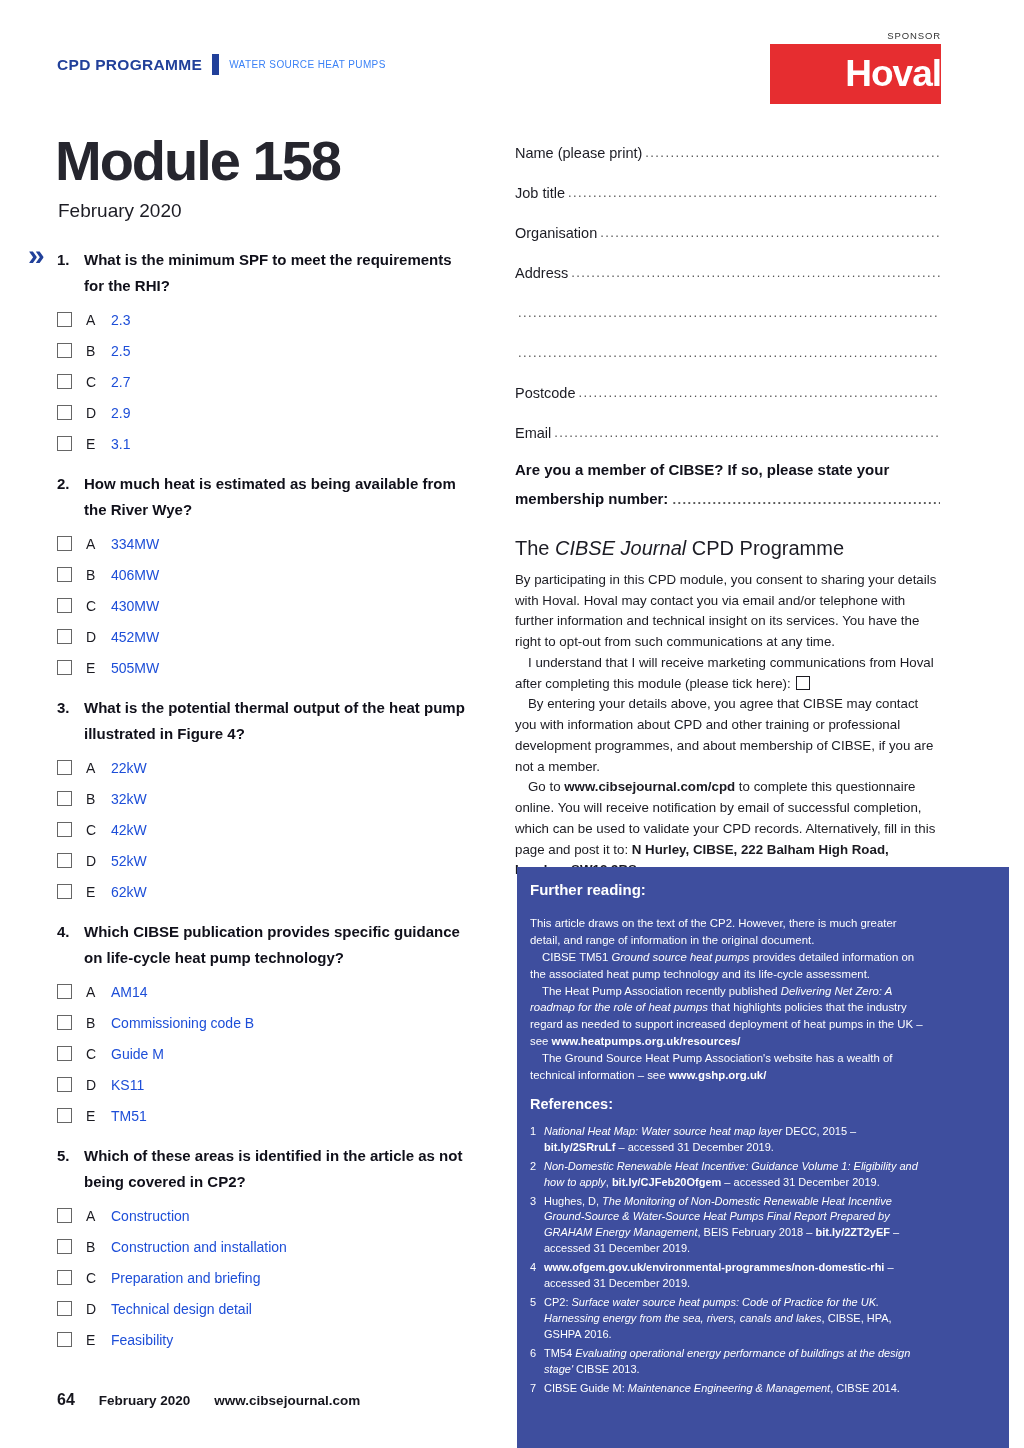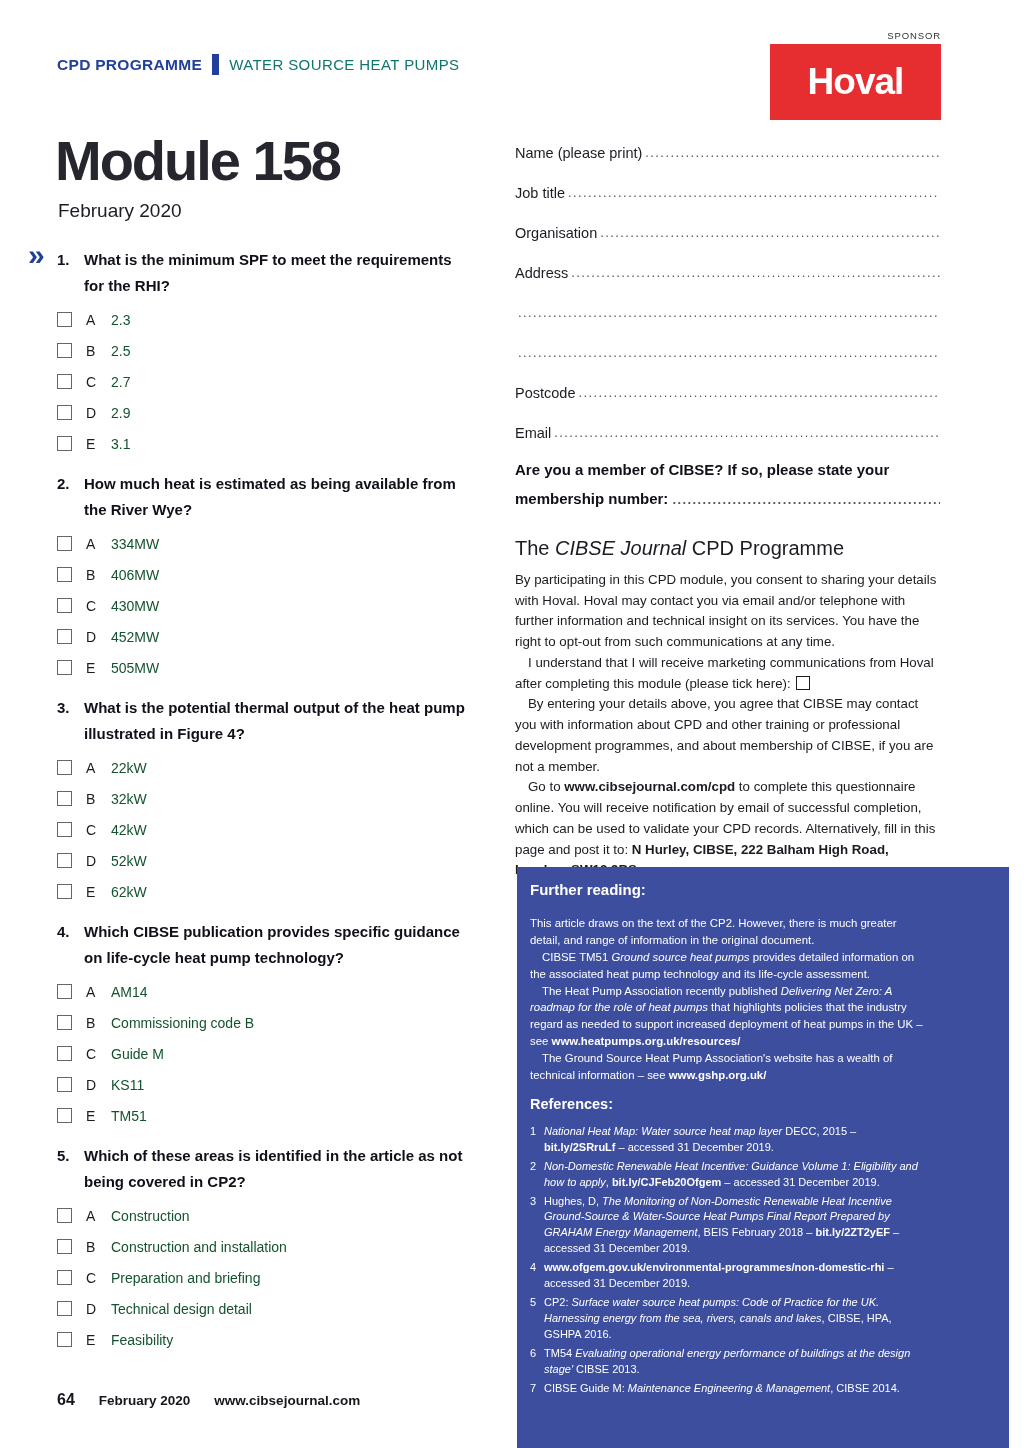--- a/index.html
+++ b/index.html
@@ -4,40 +4,40 @@
 <style>
   html,body { margin:0; padding:0; background:#fff; }
   .page {
     position:relative; width:1024px; height:1448px; background:#ffffff;
     font-family:"Liberation Sans", sans-serif; color:#1b1b22; overflow:hidden;
   }
   
   .kicker { position:absolute; left:57px; top:54px; display:flex; align-items:center; }
   .kicker-cpd { color:#21409a; font-weight:bold; font-size:15.5px; letter-spacing:0.3px; }
   .kicker-bar { width:7px; height:21px; background:#21409a; margin:0 10px; }
-  .kicker-topic { font-size:15px; color:#0f766e; letter-spacing:0.4px; }
+  .kicker-topic { font-size:10px; color:#3b82f6; letter-spacing:0.4px; }
   .sponsor-label { position:absolute; right:83px; top:30px; font-size:9.5px; letter-spacing:0.9px; color:#333; }
-  .sponsor-logo { position:absolute; left:770px; top:44px; width:171px; height:76px; background:#e62d30;
-    display:flex; align-items:center; justify-content:center; }
+  .sponsor-logo { position:absolute; left:770px; top:44px; width:171px; height:60px; background:#e62d30;
+    display:flex; align-items:center; justify-content:flex-end; }
   .sponsor-logo span { color:#fff; font-weight:bold; font-size:37px; letter-spacing:-1px; }
   
   .module-title { position:absolute; left:55px; top:128px; font-size:56px; font-weight:bold; letter-spacing:-2px; color:#26262e; }
   .module-date { position:absolute; left:58px; top:200px; font-size:19px; color:#1c1c24; }
   .chevron { position:absolute; left:28px; top:238px; font-size:30px; font-weight:bold; color:#21409a; }
   
   .questions { position:absolute; left:57px; top:247px; width:415px; }
   .question { margin-bottom:12px; }
   .q-head { display:flex; font-weight:bold; font-size:15px; line-height:1.7; color:#10101a; }
   .q-num { width:27px; flex:none; }
   .q-text { flex:1; }
   .opts { margin-top:6px; }
   .opt { display:flex; align-items:center; height:31px; }
   .cb { width:13px; height:13px; border:1px solid #666; background:#fff; flex:none; margin-right:14px; }
   .opt-letter { width:25px; font-size:14px; color:#1b1b22; }
-  .opt-label { font-size:14px; color:#14532d; }
+  .opt-label { font-size:14px; color:#1d4ed8; }
   
   .right-col { position:absolute; left:515px; top:126px; width:425px; }
   .form-line { height:40px; display:flex; align-items:flex-end; padding-bottom:5px; box-sizing:border-box; }
   .fl-label { font-size:14.5px; color:#1c1c24; margin-right:3px; white-space:nowrap; }
   .fl-dots { flex:1; overflow:hidden; white-space:nowrap; }
   .fl-dots::after {
     content:"...................................................................................................................................................................................";
     font-size:13px; letter-spacing:1.4px; color:#555;
   }
   .membership { margin-top:10px; font-weight:bold; font-size:15px; color:#10101a; line-height:1.9; }

